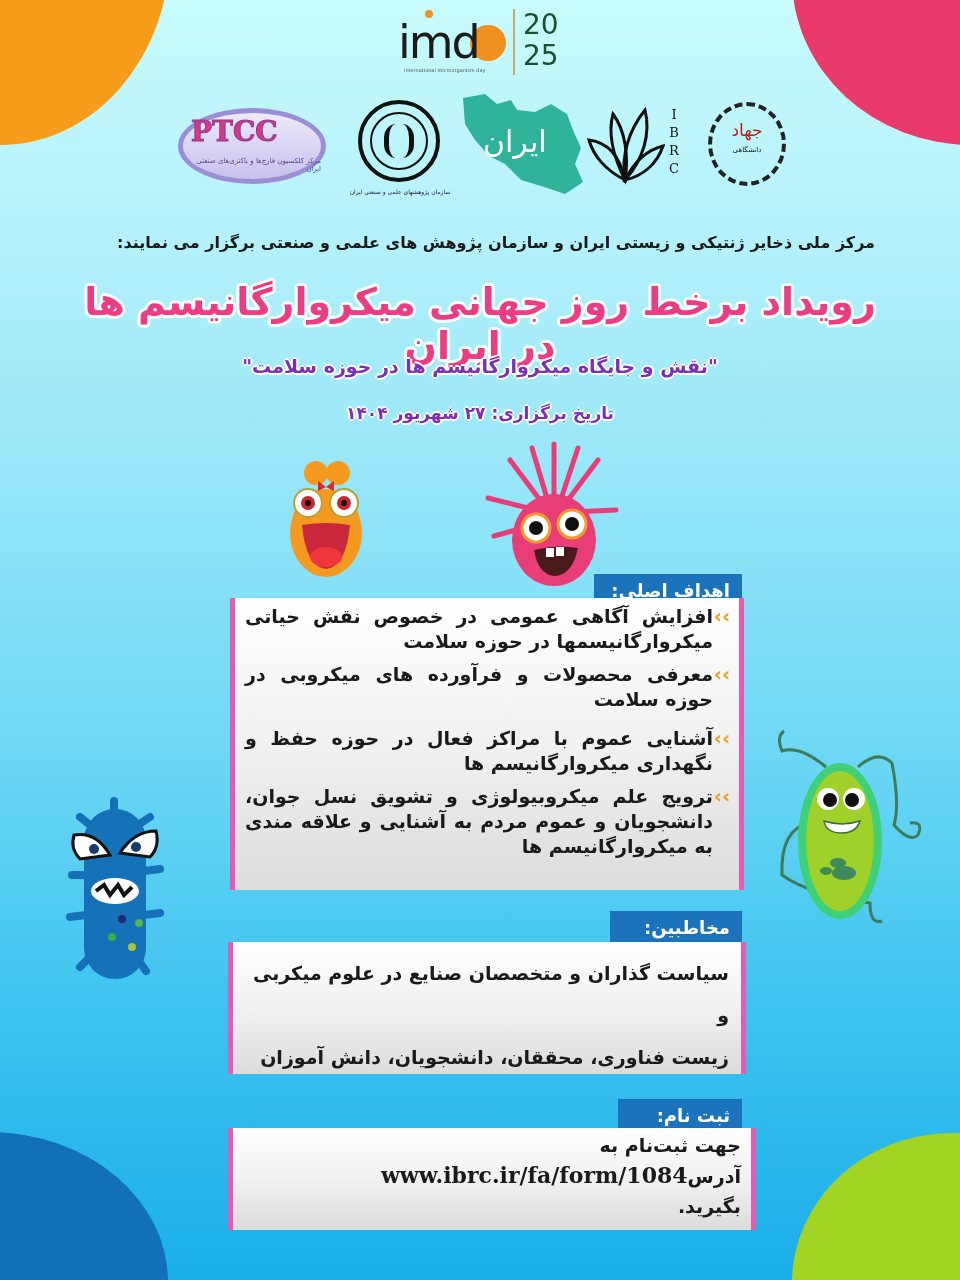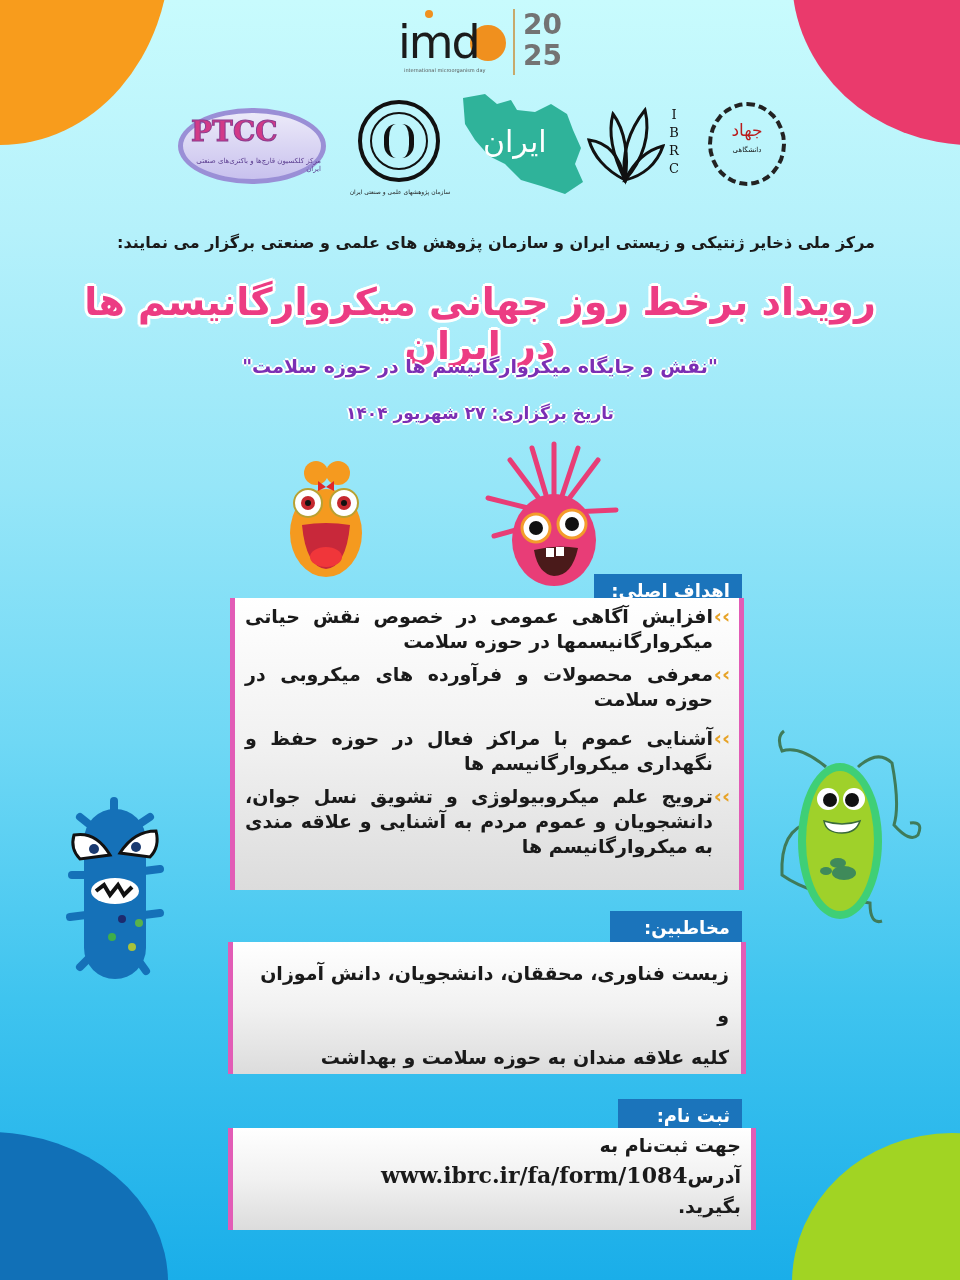--- a/index.html
+++ b/index.html
@@ -14,21 +14,21 @@
   .blob-pink { left: 792px; top: -190px; width: 360px; height: 335px; background: #ea3a6c; }
   .blob-blue { left: -190px; top: 1132px; width: 358px; height: 300px; background: #1170b7; }
   .blob-green { left: 792px; top: 1133px; width: 320px; height: 300px; background: #a1d423; }
 
   
   .imd-logo { position: absolute; left: 398px; top: 5px; width: 170px; height: 72px; }
   .imd-word { position: absolute; left: 0; top: 10px; font-family: "DejaVu Sans", sans-serif; font-size: 46px; color: #1b1b1b; letter-spacing: -2px; }
   .imd-dot { position: absolute; left: 27px; top: 5px; width: 8px; height: 8px; border-radius: 50%; background: #f0901e; }
   .imd-circle { position: absolute; left: 72px; top: 20px; width: 36px; height: 36px; border-radius: 50%; background: #f0901e; }
   .imd-sep { position: absolute; left: 115px; top: 4px; width: 2px; height: 66px; background: #c7a96b; }
-  .imd-year { position: absolute; left: 125px; top: 4px; font-size: 28px; line-height: 31px; color: #737373; font-weight: bold; }
+  .imd-year { position: absolute; left: 125px; top: 4px; font-size: 28px; line-height: 31px; color: #14532d; font-weight: normal; }
   .imd-sub { position: absolute; left: 6px; top: 62px; font-size: 5px; color: #555; }
 
   
   .logos { position: absolute; left: 170px; top: 90px; width: 630px; height: 115px; }
   .logo { position: absolute; }
   .logo-ptcc { left: 8px; top: 18px; width: 148px; height: 76px; border-radius: 50%; border: 5px solid #9a8fd6; background: linear-gradient(180deg, #eceaf9, #c8c1ee); }
   .logo-ptcc .txt { position: absolute; left: 8px; top: 2px; font-size: 28px; font-weight: bold; color: #d23a88; -webkit-text-stroke: 1px #8a3c8f; font-family: "DejaVu Serif", serif; }
   .logo-ptcc .sub { position: absolute; left: 8px; top: 44px; font-size: 7px; color: #5a3c8f; }
   .logo-saz { left: 188px; top: 10px; width: 82px; height: 82px; border-radius: 50%; border: 4px solid #111; background: transparent; }
   .logo-saz .inner { position: absolute; left: 8px; top: 8px; width: 58px; height: 58px; border-radius: 50%; border: 2px solid #111; }
@@ -243,20 +243,21 @@
     <div class="goal">
       <span class="goal-bullet">‹‹</span>
       <span class="goal-text rtl">ترویج علم میکروبیولوژی و تشویق نسل جوان، دانشجویان و عموم مردم به آشنایی و علاقه مندی به میکروارگانیسم ها</span>
     </div>
   </div>
 </div>
 
 <div class="section-tag tag-aud rtl">مخاطبین:</div>
 <div class="card card-aud">
   <div class="aud-text rtl">
+    <div>سیاست گذاران و متخصصان صنایع در علوم میکربی و</div>
     <div>زیست فناوری، محققان، دانشجویان، دانش آموزان و</div>
     <div>کلیه علاقه مندان به حوزه سلامت و بهداشت</div>
   </div>
 </div>
 
 <div class="section-tag tag-reg rtl">ثبت نام:</div>
 <div class="card card-reg">
   <div class="reg-text rtl">
     <div>
       <span>جهت ثبت‌نام به آدرس</span><span class="reg-url">www.ibrc.ir/fa/form/1084</span>

